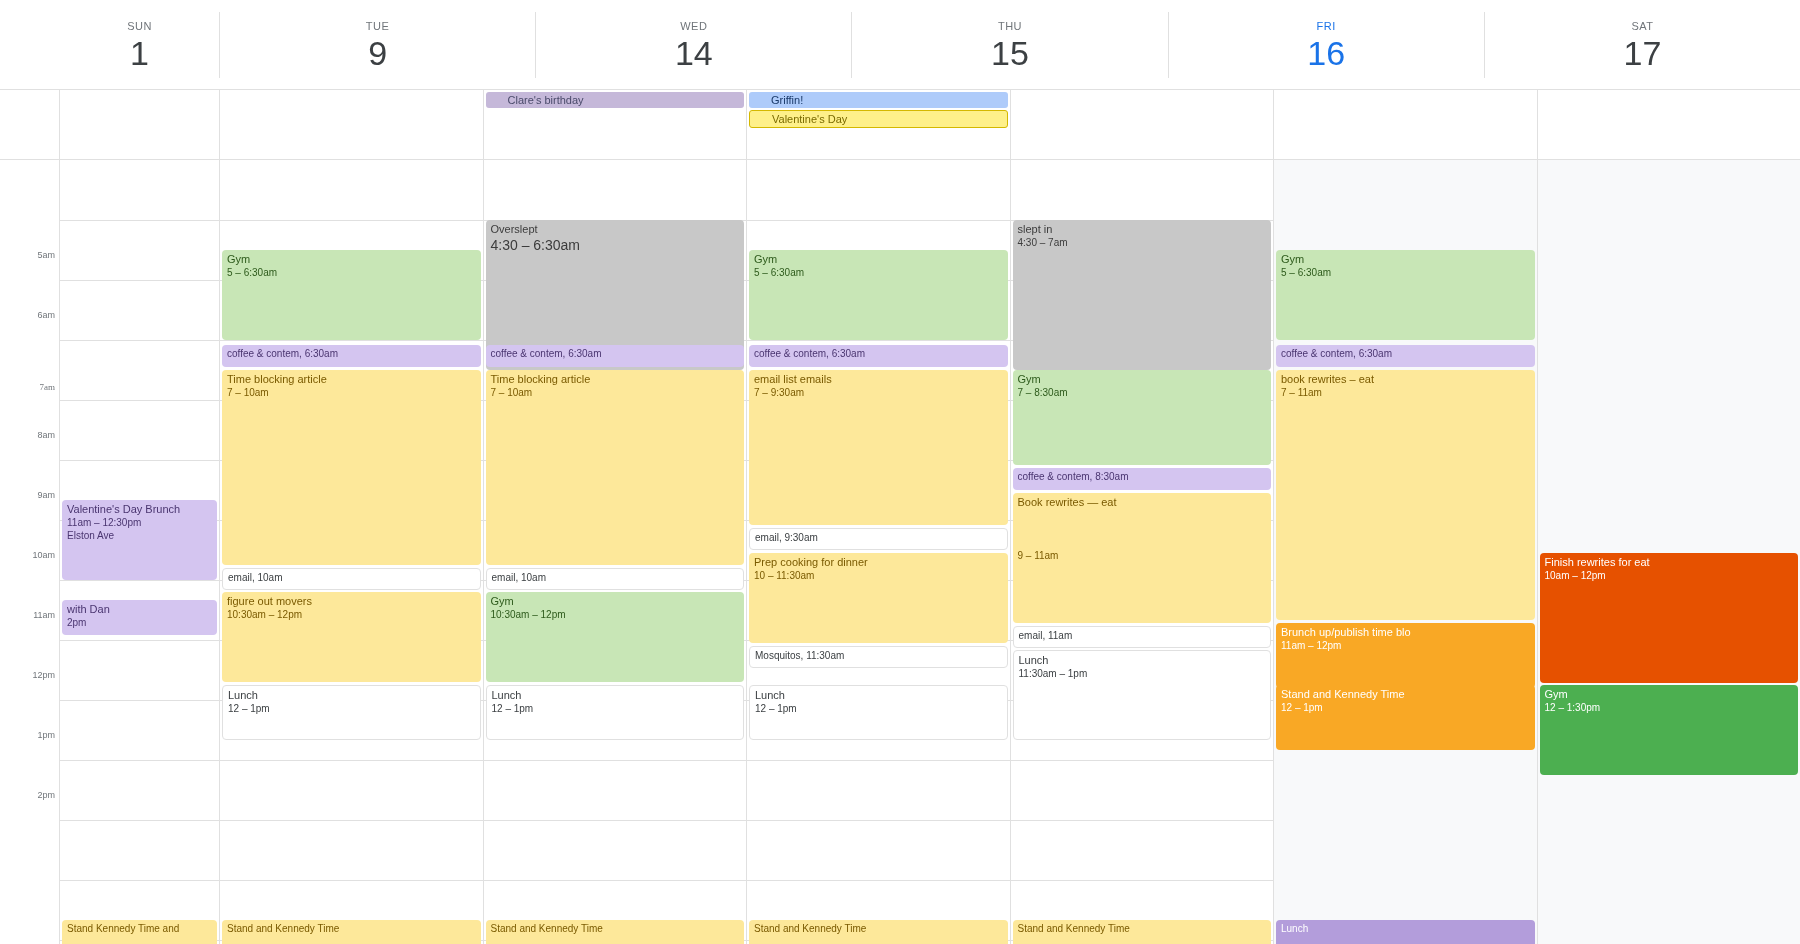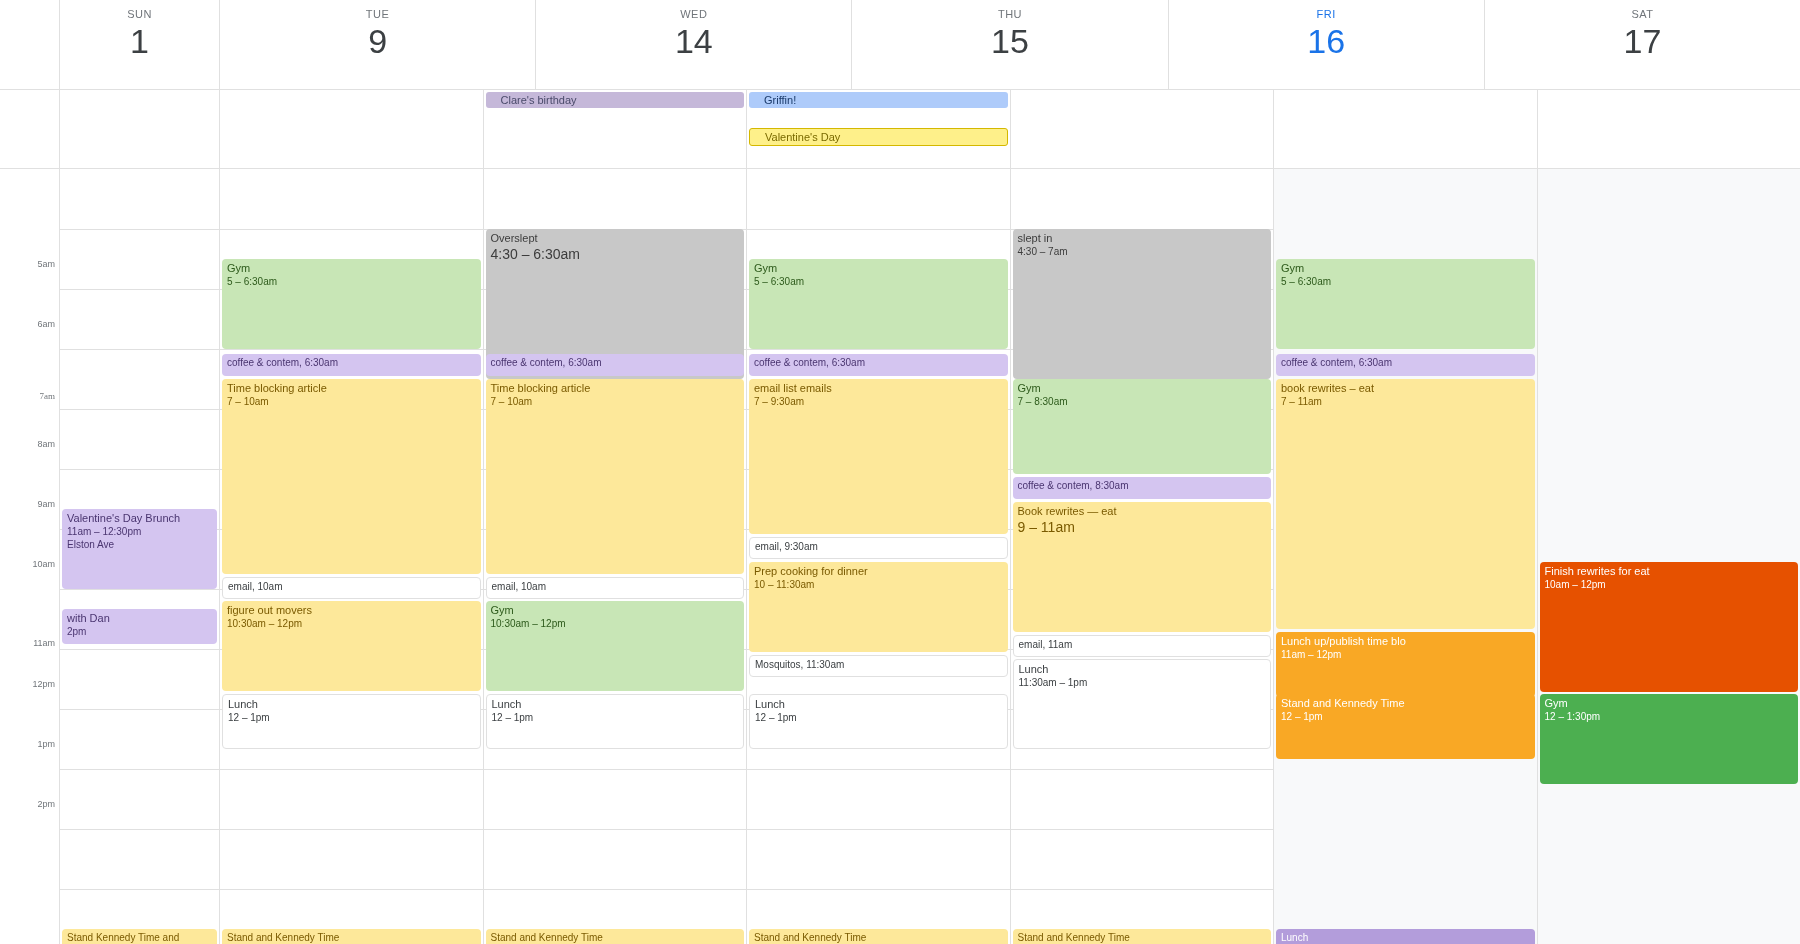--- a/index.html
+++ b/index.html
@@ -11,20 +11,21 @@
       width: 1800px;
       height: 944px;
       overflow: hidden;
     }
 
     .header-row {
       display: flex;
       border-bottom: 1px solid #e0e0e0;
       height: 90px;
       flex-shrink: 0;
+      align-items: center;
     }
 
     .time-col {
       width: 60px;
       flex-shrink: 0;
       border-right: 1px solid #e0e0e0;
     }
 
     .day-col {
       flex: 1;
@@ -71,23 +72,23 @@
       flex: 1;
       border-right: 1px solid #e0e0e0;
       padding: 2px;
       position: relative;
     }
 
     .all-day-cell:last-child { border-right: none; }
 
     .all-day-event {
       border-radius: 3px;
-      padding: 2px 15px;
+      padding: 2px 22px;
       font-size: 11px;
-      margin-bottom: 20px;
+      margin-bottom: 2px;
       cursor: pointer;
       overflow: hidden;
       white-space: nowrap;
     }
 
     .event-purple-light { background: #c5b8d9; color: #4a4a6a; }
     .event-blue-light { background: #aecbfa; color: #1a3a6a; }
     .event-yellow-light { background: #fef08a; color: #7a6a00; border: 1px solid #d4b800; }
 
     .body-area {
@@ -220,21 +221,21 @@
   </div>
 
   <div class="body-area">
     <div class="time-gutter" style="position:relative; height:800px;">
       <div class="time-label" style="top:95px;">5am</div>
       <div class="time-label" style="top:155px;">6am</div>
       <div class="time-label" style="top:227px;font-family:Liberation Serif, serif;">7am</div>
       <div class="time-label" style="top:275px;">8am</div>
       <div class="time-label" style="top:335px;">9am</div>
       <div class="time-label" style="top:395px;">10am</div>
-      <div class="time-label" style="top:455px;margin-top:19px;">11am</div>
+      <div class="time-label" style="top:455px;">11am</div>
       <div class="time-label" style="top:515px;">12pm</div>
       <div class="time-label" style="top:575px;">1pm</div>
       <div class="time-label" style="top:635px;">2pm</div>
     </div>
 
     <div class="grid-area">
 
       <style>
         .grid-area { position: relative; }
         .hour-lines-overlay {
@@ -348,42 +349,42 @@
           <div>slept in</div>
           <div style="font-size:10px;">4:30 – 7am</div>
         </div>
         <div class="cal-event ev-green" style="top:210px; height:95px;">
           <div>Gym</div>
           <div style="font-size:10px;">7 – 8:30am</div>
         </div>
         <div class="cal-event ev-lavender" style="top:308px; height:22px; font-size:10px;">coffee &amp; contem, 8:30am</div>
         <div class="cal-event ev-yellow" style="top:333px; height:130px;">
           <div>Book rewrites — eat</div>
-          <div style="font-size:14px;">9 – 11am</div>
+          <div style="font-size:10px;margin-top:40px;">9 – 11am</div>
         </div>
         <div class="cal-event ev-white" style="top:466px; height:22px; font-size:10px;">email, 11am</div>
         <div class="cal-event ev-white" style="top:490px; height:90px;">
           <div>Lunch</div>
           <div style="font-size:10px;">11:30am – 1pm</div>
         </div>
         <div class="cal-event ev-yellow" style="top:760px; height:30px; font-size:10px;">Stand and Kennedy Time</div>
       </div>
 
       <div class="day-events-col fri-col-bg" style="height:800px;">
         <div class="cal-event ev-green" style="top:90px; height:90px;">
           <div>Gym</div>
           <div style="font-size:10px;">5 – 6:30am</div>
         </div>
         <div class="cal-event ev-lavender" style="top:185px; height:22px; font-size:10px;">coffee &amp; contem, 6:30am</div>
         <div class="cal-event ev-yellow" style="top:210px; height:250px;">
           <div>book rewrites – eat</div>
           <div style="font-size:10px;">7 – 11am</div>
         </div>
         <div class="cal-event ev-orange" style="top:463px; height:65px;">
-          <div>Lunch up/publish time blo</div>
+          <div>Brunch up/publish time blo</div>
           <div style="font-size:10px;">11am – 12pm</div>
         </div>
         <div class="cal-event ev-orange" style="top:525px; height:65px;">
           <div>Stand and Kennedy Time</div>
           <div style="font-size:10px;">12 – 1pm</div>
         </div>
         <div class="cal-event ev-purple" style="top:760px; height:30px; font-size:10px;">Lunch</div>
       </div>
 
       <div class="day-events-col sat-col-bg" style="height:800px;">

